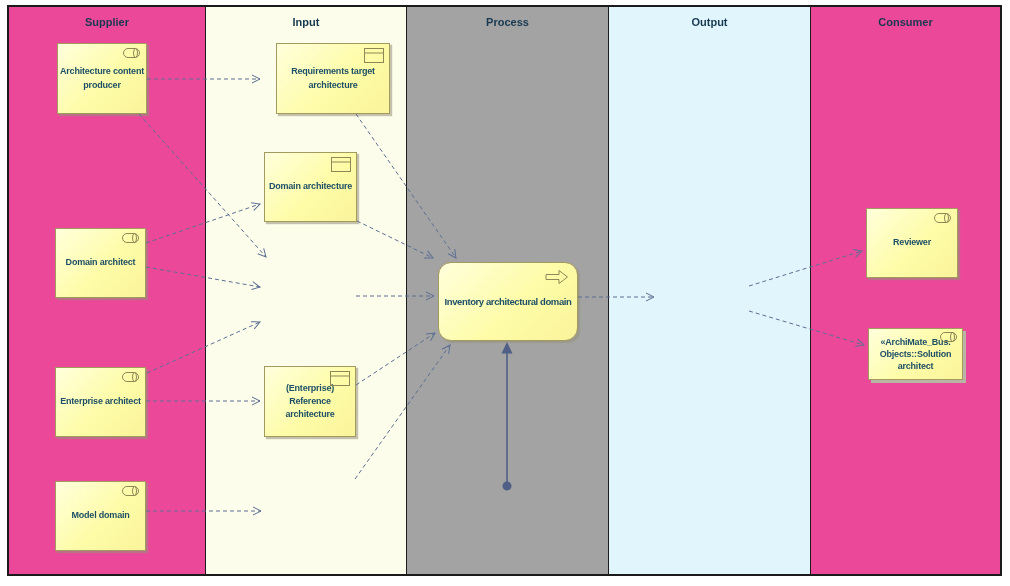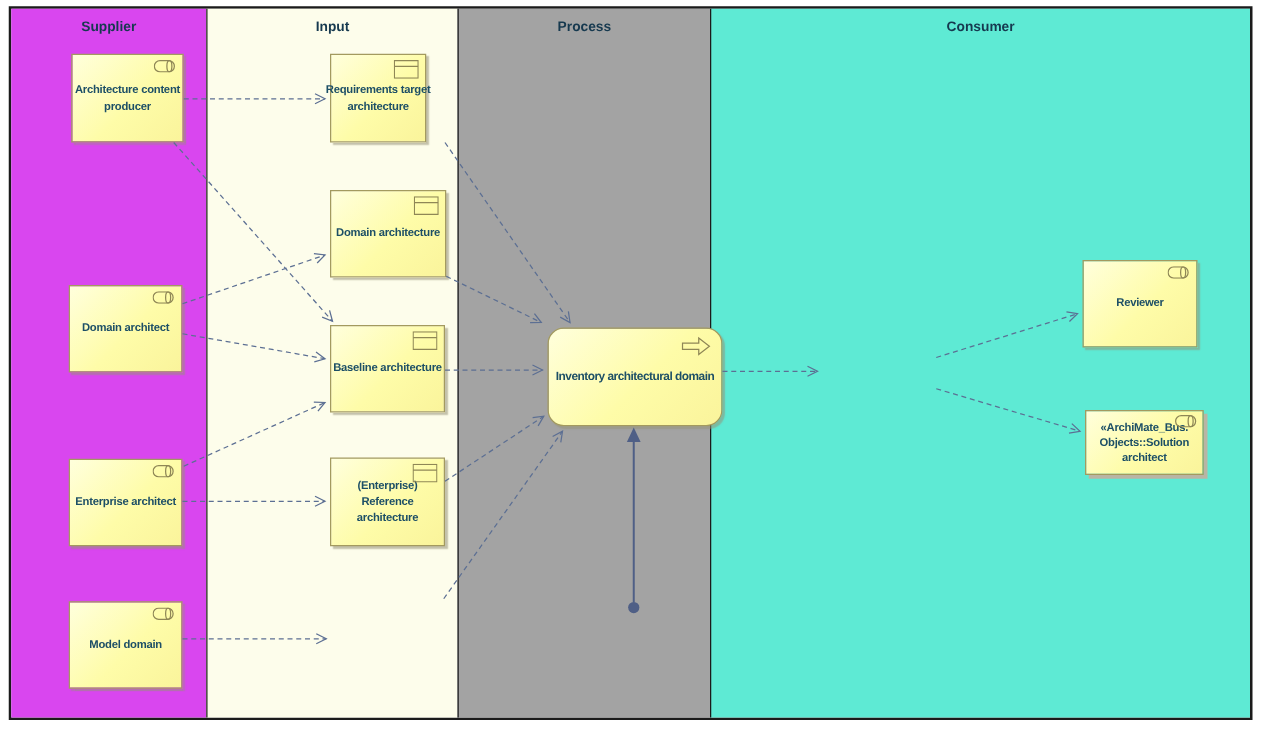--- a/index.html
+++ b/index.html
@@ -6,25 +6,25 @@
   .canvas{
     position:relative;width:1010px;height:586px;background:#ffffff;overflow:hidden;
     font-family:"Liberation Sans","DejaVu Sans",sans-serif;
   }
   .frame{
     position:absolute;left:7px;top:5px;width:991px;height:567px;
     border:2px solid #1b1b1b;display:flex;
   }
   .lane{position:relative;height:100%;}
   .lane + .lane{border-left:1px solid #1b1b1b;}
-  .lane-supplier{width:156px;background:#d946ef;}
+  .lane-supplier{width:196px;background:#ec4899;}
   .lane-input{width:200px;background:#fdfdeb;}
   .lane-process{width:201px;background:#a3a3a3;}
   .lane-output{width:201px;background:#e1f5fc;}
-  .lane-consumer{flex:1;background:#5eead4;}
+  .lane-consumer{flex:1;background:#ec4899;}
   .lane-header{
     position:absolute;top:9px;left:0;width:100%;text-align:center;
     font-size:11px;font-weight:bold;color:#16394f;letter-spacing:0;
   }
   .node{
     position:absolute;box-sizing:border-box;
     background:linear-gradient(135deg,#ffffdc 0%,#fefca8 55%,#faf49b 100%);
     border:1px solid #a39a5f;
     box-shadow:2px 2px 1px rgba(150,146,120,0.55);
     display:flex;align-items:center;justify-content:center;
@@ -48,20 +48,23 @@
   <div class="frame">
     <div class="lane lane-supplier">
       <div class="lane-header">Supplier</div>
     </div>
     <div class="lane lane-input">
       <div class="lane-header">Input</div>
     </div>
     <div class="lane lane-process">
       <div class="lane-header">Process</div>
     </div>
+    <div class="lane lane-output">
+      <div class="lane-header">Output</div>
+    </div>
     <div class="lane lane-consumer">
       <div class="lane-header">Consumer</div>
     </div>
   </div>
 
   <div class="node" style="left:57px;top:43px;width:90px;height:71px">
     <span class="icon">
       <svg width="18" height="10" viewBox="0 0 18 10">
           <rect x="0.5" y="0.5" width="16" height="9" rx="4.5" fill="none" stroke="#8f8756"></rect>
           <ellipse cx="12.5" cy="5" rx="2" ry="4.5" fill="none" stroke="#8f8756"></ellipse>
@@ -94,50 +97,41 @@
   <div class="node" style="left:55px;top:481px;width:91px;height:70px">
     <span class="icon">
       <svg width="18" height="10" viewBox="0 0 18 10">
           <rect x="0.5" y="0.5" width="16" height="9" rx="4.5" fill="none" stroke="#8f8756"></rect>
           <ellipse cx="12.5" cy="5" rx="2" ry="4.5" fill="none" stroke="#8f8756"></ellipse>
         </svg>
     </span>
     <span class="node-label">Model domain</span>
   </div>
 
-  <div class="node" style="left:264px;top:43px;width:77px;height:71px">
+  <div class="node" style="left:276px;top:43px;width:114px;height:71px">
     <span class="icon">
       <svg width="20" height="15" viewBox="0 0 20 15">
           <rect x="0.5" y="0.5" width="19" height="14" fill="none" stroke="#8f8756"></rect>
           <line x1="0.5" y1="5" x2="19.5" y2="5" stroke="#8f8756"></line>
         </svg>
     </span>
     <span class="node-label">Requirements target
 architecture</span>
   </div>
 
   <div class="node" style="left:264px;top:152px;width:93px;height:70px">
     <span class="icon">
       <svg width="20" height="15" viewBox="0 0 20 15">
           <rect x="0.5" y="0.5" width="19" height="14" fill="none" stroke="#8f8756"></rect>
           <line x1="0.5" y1="5" x2="19.5" y2="5" stroke="#8f8756"></line>
         </svg>
     </span>
     <span class="node-label">Domain architecture</span>
   </div>
 
-  <div class="node" style="left:264px;top:260px;width:92px;height:70px">
-    <span class="icon">
-      <svg width="20" height="15" viewBox="0 0 20 15">
-          <rect x="0.5" y="0.5" width="19" height="14" fill="none" stroke="#8f8756"></rect>
-          <line x1="0.5" y1="5" x2="19.5" y2="5" stroke="#8f8756"></line>
-        </svg>
-    </span>
-    <span class="node-label">Baseline architecture</span>
-  </div>
 
   <div class="node" style="left:264px;top:366px;width:92px;height:71px">
     <span class="icon">
       <svg width="20" height="15" viewBox="0 0 20 15">
           <rect x="0.5" y="0.5" width="19" height="14" fill="none" stroke="#8f8756"></rect>
           <line x1="0.5" y1="5" x2="19.5" y2="5" stroke="#8f8756"></line>
         </svg>
     </span>
     <span class="node-label">(Enterprise)
 Reference

